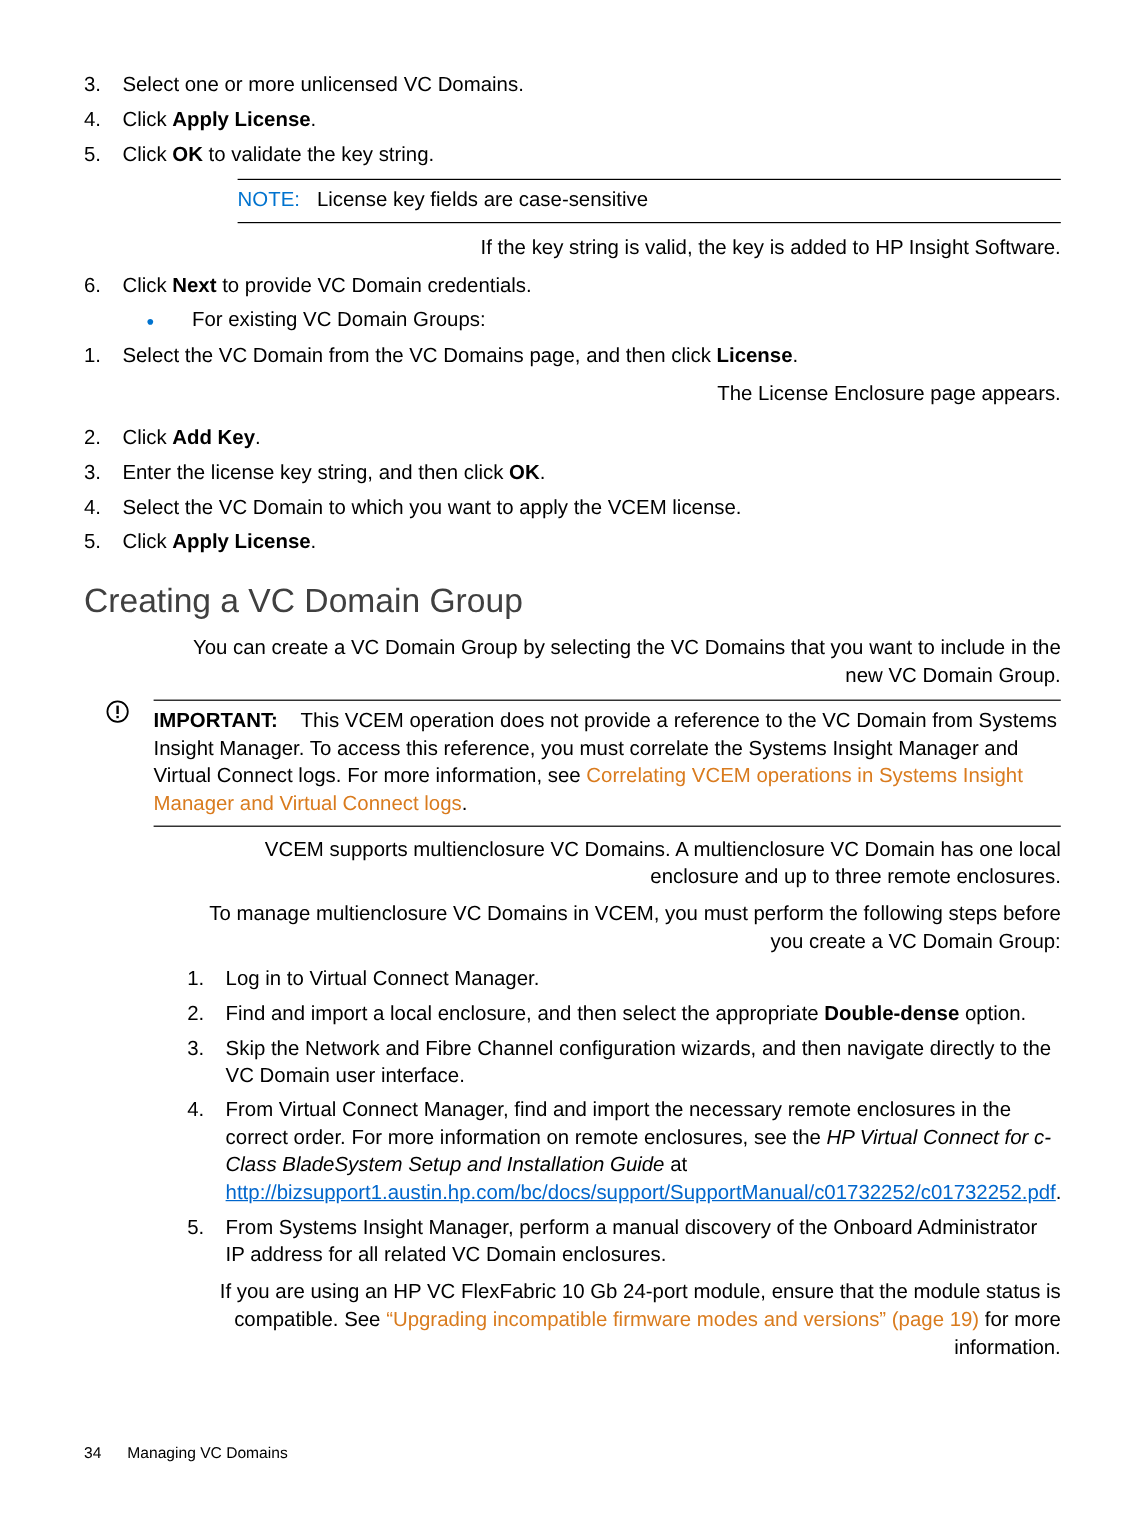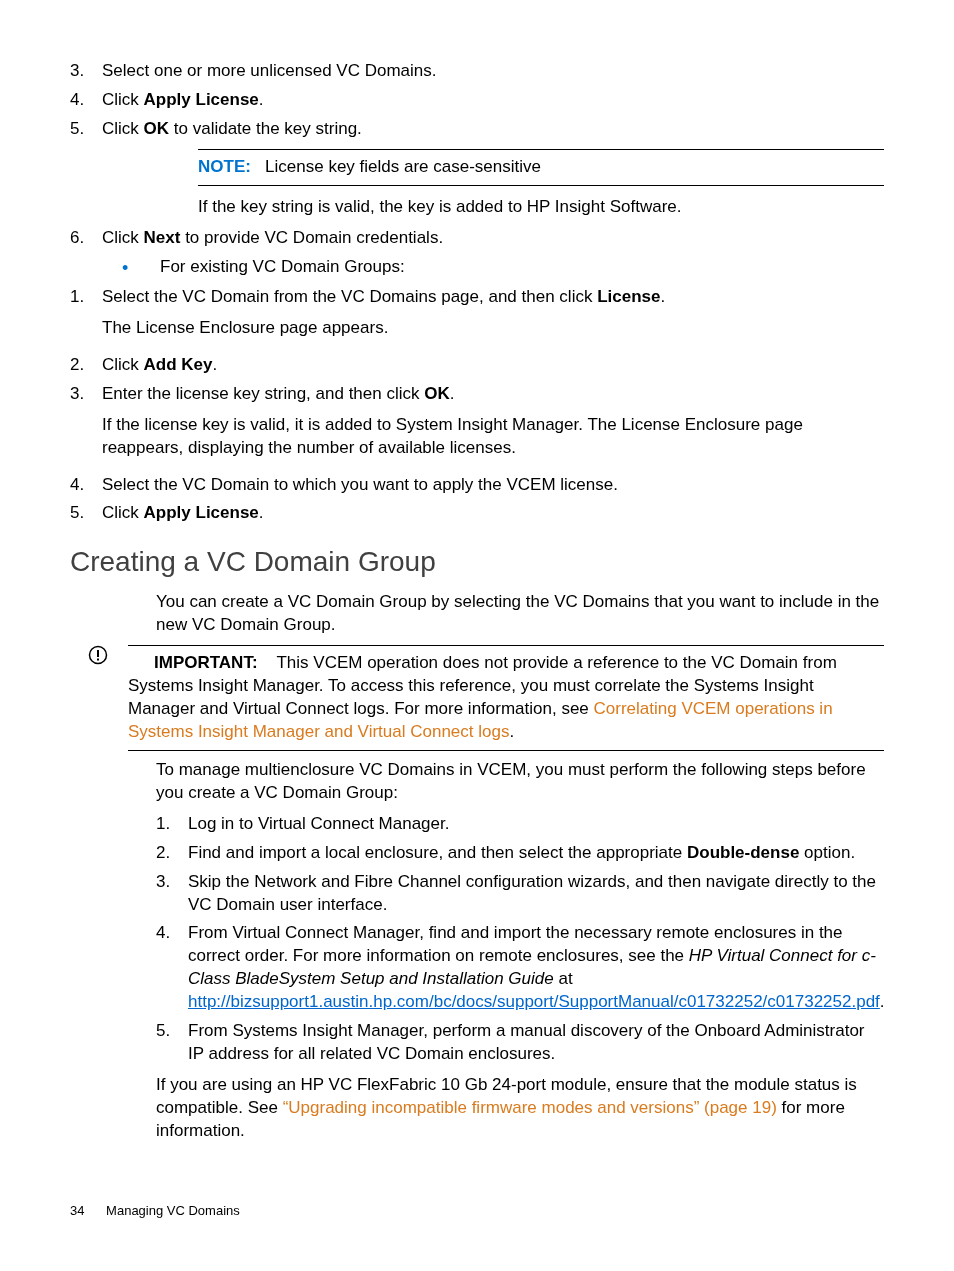--- a/index.html
+++ b/index.html
@@ -12,43 +12,43 @@
     width: 954px;
     height: 1271px;
     box-sizing: border-box;
     line-height: 1.35;
     position: relative;
   }
   .bold { font-weight: bold; }
   .italic { font-style: italic; }
   .blue-link { color: #0066cc; text-decoration: underline; }
   .orange-link { color: #d97b1e; }
-  .note-label { color: #0073cf; font-weight: bold; }
-  .important-label { color: #000; font-weight: bold; margin-left: 26px; }
+  .note-label { color: #0073cf; font-weight: normal; }
+  .important-label { color: #000; font-weight: bold; }
   .heading {
     color: #404040;
     font-size: 28px;
     font-weight: normal;
     margin: 18px 0 10px 0;
   }
   ol.num { list-style: none; padding-left: 0; margin: 0; }
   ol.num li { display: flex; margin-bottom: 6px; }
   ol.num li .num-marker { width: 32px; flex-shrink: 0; }
   ol.num li .num-content { flex: 1; }
   .indent-1 { margin-left: 90px; }
   .indent-2 { margin-left: 128px; }
   .bullet-row { display: flex; margin-left: 52px; margin-bottom: 6px; }
   .bullet-dot { color: #0073cf; font-size: 18px; width: 38px; flex-shrink: 0; }
   .note-box {
     border-top: 1px solid #000;
     border-bottom: 1px solid #000;
     padding: 6px 0;
     margin: 8px 0 10px 0;
   }
-  .para { margin: 8px 0; }
+  .para { margin: 8px 0; text-align: right; }
   .body-block { margin-left: 86px; }
   .important-row { display: flex; margin-left: 18px; }
   .important-icon { width: 40px; flex-shrink: 0; }
   .important-icon svg { display: block; }
   .important-box {
     flex: 1;
     border-top: 1px solid #000;
     border-bottom: 1px solid #000;
     padding: 6px 0;
   }
@@ -107,21 +107,20 @@
     </span>
   </li>
   <li>
     <span class="num-marker">2.</span>
     <span class="num-content"><span>Click </span><span class="bold">Add Key</span><span>.</span></span>
   </li>
   <li>
     <span class="num-marker">3.</span>
     <span class="num-content">
       <span>Enter the license key string, and then click </span><span class="bold">OK</span><span>.</span>
-      <div class="para">If the license key is valid, it is added to System Insight Manager. The License Enclosure page reappears, displaying the number of available licenses.</div>
     </span>
   </li>
   <li>
     <span class="num-marker">4.</span>
     <span class="num-content">Select the VC Domain to which you want to apply the VCEM license.</span>
   </li>
   <li>
     <span class="num-marker">5.</span>
     <span class="num-content">
       <span>Click </span><span class="bold">Apply License</span><span>.</span>
@@ -143,20 +142,21 @@
         <rect x="9" y="13.5" width="2" height="2" fill="#000"></rect>
       </svg>
   </div>
   <div class="important-box">
     <span class="important-label">IMPORTANT:</span>
     &nbsp;&nbsp;&nbsp;<span>This VCEM operation does not provide a reference to the VC Domain from Systems Insight Manager. To access this reference, you must correlate the Systems Insight Manager and Virtual Connect logs. For more information, see </span><span class="orange-link">Correlating VCEM operations in Systems Insight Manager and Virtual Connect logs</span><span>.</span>
   </div>
 </div>
 
 <div class="body-block">
+  <div class="para">VCEM supports multienclosure VC Domains. A multienclosure VC Domain has one local enclosure and up to three remote enclosures.</div>
   <div class="para">To manage multienclosure VC Domains in VCEM, you must perform the following steps before you create a VC Domain Group:</div>
 
   <ol class="num">
     <li>
       <span class="num-marker">1.</span>
       <span class="num-content">Log in to Virtual Connect Manager.</span>
     </li>
     <li>
       <span class="num-marker">2.</span>
       <span class="num-content"><span>Find and import a local enclosure, and then select the appropriate </span><span class="bold">Double-dense</span><span> option.</span></span>

